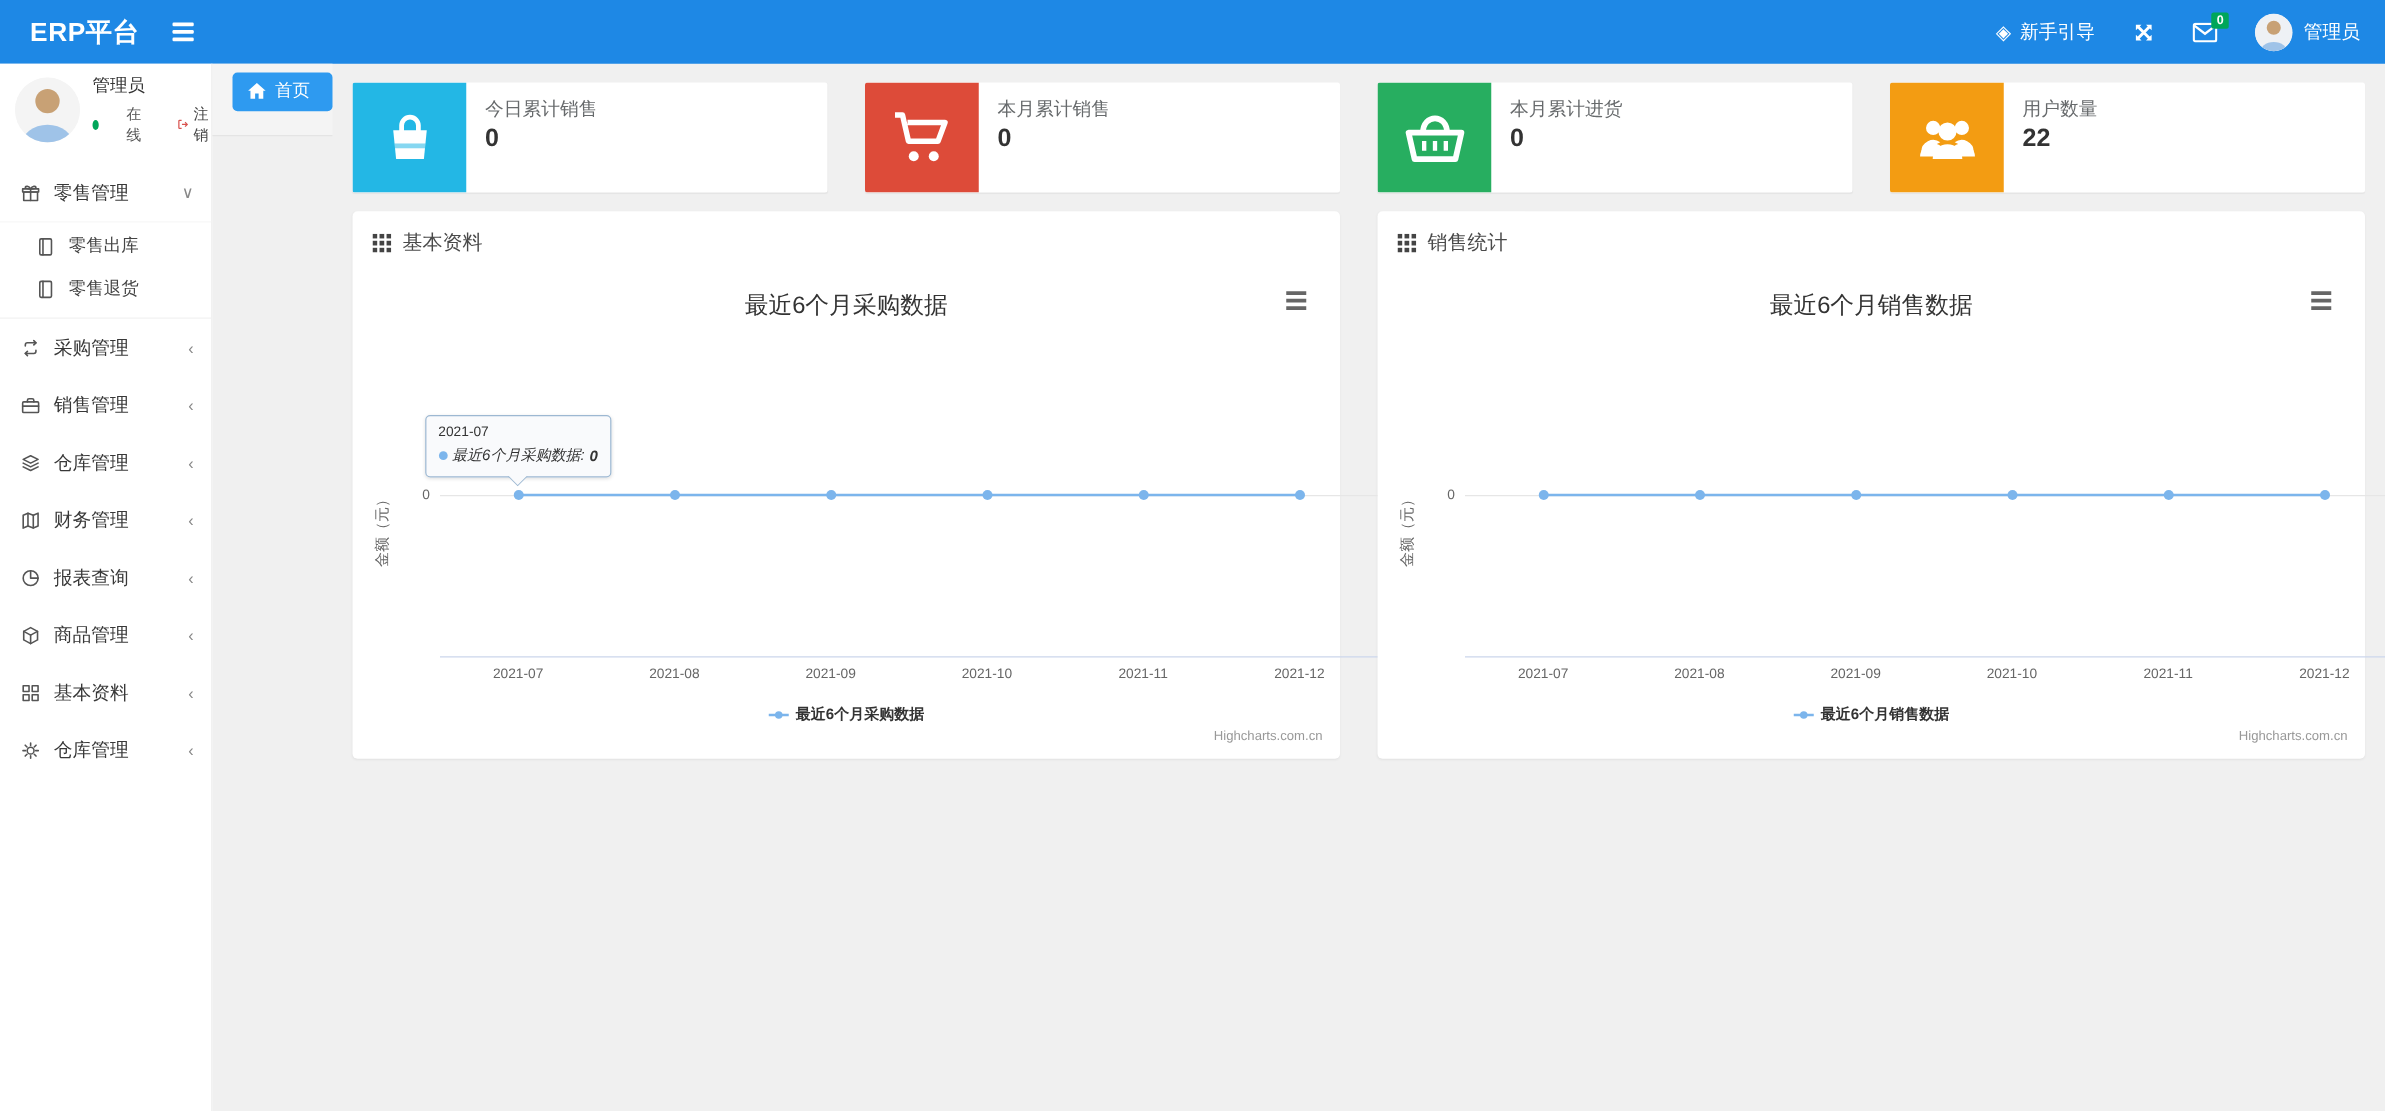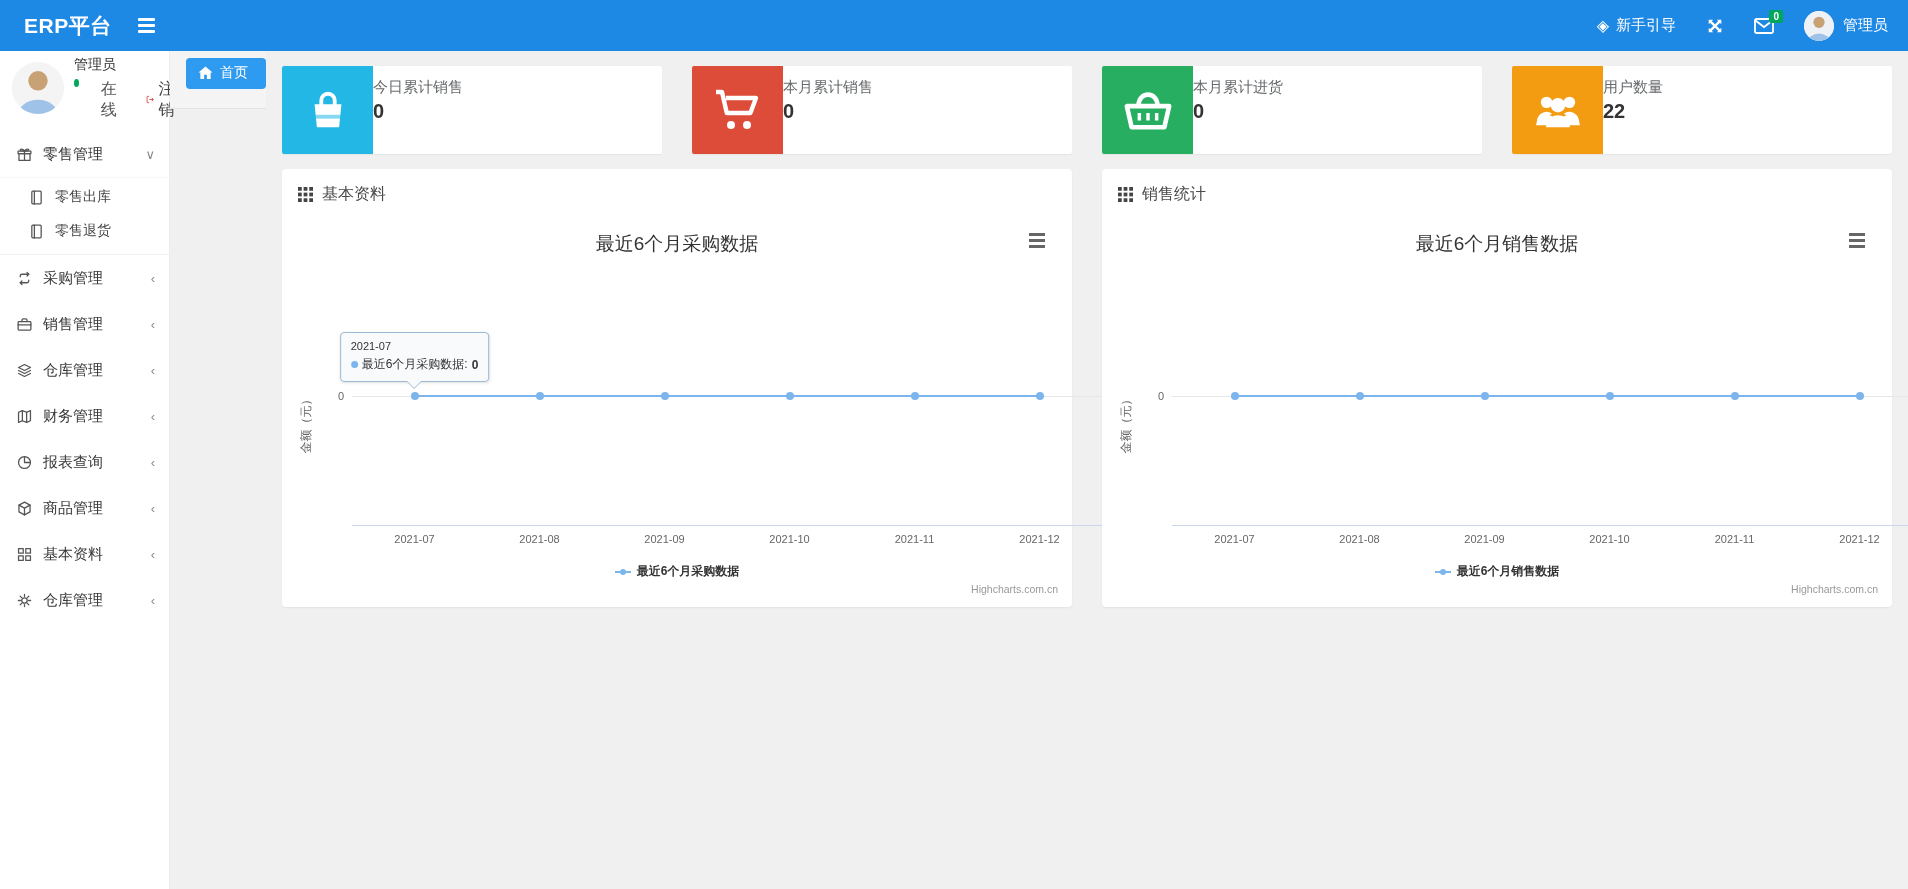--- a/index.html
+++ b/index.html
@@ -25,21 +25,21 @@
   .shell { display:flex; height:838px; }
   .sidebar { width:170px; background:#fff; border-right:1px solid #ededed; flex:none;
     display:flex; flex-direction:column; }
   .content { flex:1; display:flex; flex-direction:row; min-width:0; }
 
   
   .user-panel { display:flex; align-items:center; gap:10px; padding:10px 12px; height:74px; }
   .avatar-lg { width:52px; height:52px; border-radius:50%; overflow:hidden; background:#f4f4f4; flex:none; }
   .user-meta { font-size:13px; }
   .user-name { font-size:14px; color:#333; margin-bottom:5px; }
-  .user-status { display:flex; gap:22px; color:#555; font-size:16px; }
+  .user-status { display:flex; align-items:center; gap:22px; color:#555; font-size:12px; }
   .dot-online { width:8px; height:8px; border-radius:50%; background:#00a65a; display:inline-block; }
   .logout { display:flex; align-items:center; gap:4px; cursor:pointer; margin-left:4px; color:#444; }
   .menu { list-style:none; margin-top:6px; }
   .menu-item { display:flex; align-items:center; gap:10px; height:46px; padding:0 14px 0 16px;
     font-size:15px; color:#383838; cursor:pointer; }
   .menu-item .mi-icon { color:#555; display:flex; }
   .menu-item .mi-label { flex:1; }
   .mi-caret { color:#888; font-size:13px; }
   .submenu { list-style:none; border-bottom:1px solid #f2f2f2; border-top:1px solid #f7f7f7; padding:2px 0 6px; }
   .submenu .menu-item { height:34px; font-size:14px; color:#444; padding-left:28px; }
@@ -48,21 +48,21 @@
   .crumb-bar { height:58px; background:#f4f4f4; border-bottom:1px solid #e4e4e4; padding:7px 0 0 16px; }
   .crumb-tab { display:inline-flex; align-items:center; gap:7px; background:#2e9af0; color:#fff;
     font-size:14px; padding:6px 18px 7px 12px; border-radius:4px; cursor:pointer; }
 
   
   .main { flex:1; padding:15px 16px 0; overflow:hidden; }
   .cards { display:flex; gap:30px; margin-bottom:15px; }
   .card { flex:1; background:#fff; height:88px; display:flex; border-radius:2px;
     box-shadow:0 1px 1px rgba(0,0,0,.05); overflow:hidden; }
   .card-ico { width:91px; flex:none; display:flex; align-items:center; justify-content:center; color:#fff; }
-  .card-body { padding:12px 0 0 0; }
+  .card-body { padding:12px 0 0 15px; }
   .card-title { font-size:15px; color:#676a6c; }
   .card-value { font-size:20px; font-weight:bold; color:#333; margin-top:3px; }
 
   .panels { display:flex; gap:30px; }
   .panel { flex:1; background:#fff; border-radius:4px; box-shadow:0 1px 2px rgba(0,0,0,.06);
     height:438px; min-width:0; }
   .panel-hd { display:flex; align-items:center; gap:9px; padding:15px 16px 10px; font-size:16px; color:#4a4a4a; }
   .panel-hd .th-icon { color:#444; display:flex; }
 
   
@@ -84,21 +84,21 @@
   .hc-legend-item { display:flex; align-items:center; gap:6px; cursor:pointer; }
   .hc-legend-marker { position:relative; width:16px; height:8px; }
   .hc-legend-marker .l { position:absolute; top:3px; left:0; right:0; height:2px; }
   .hc-legend-marker .d { position:absolute; top:1px; left:5px; width:6px; height:6px; border-radius:50%; }
   .hc-legend-label { font-size:12px; font-weight:bold; color:#333; }
   .hc-credit { position:absolute; right:14px; bottom:6px; font-size:10.5px; color:#999; cursor:pointer; }
 
   .hc-tooltip { position:absolute; transform:translateX(-50%); background:rgba(249,250,252,.96);
     border:1px solid #9db8d2; border-radius:4px; padding:7px 10px 8px; font-size:11px; color:#333;
     box-shadow:0 1px 3px rgba(0,0,0,.12); white-space:nowrap; }
-  .hc-tooltip .tt-row { margin-top:4px; font-size:12px; display:flex; align-items:center; gap:4px; }
+  .hc-tooltip .tt-row { margin-top:4px; font-size:12px; display:flex; align-items:center; gap:4px;font-style:italic; }
   .tt-dot { width:7px; height:7px; border-radius:50%; display:inline-block; }
   .tt-val { font-weight:bold; }
   .tt-arrow-b, .tt-arrow-f { position:absolute; left:50%; width:0; height:0;
     border-left:8px solid transparent; border-right:8px solid transparent; }
   .tt-arrow-b { bottom:-8px; margin-left:-8px; border-top:8px solid #9db8d2; }
   .tt-arrow-f { bottom:-6.5px; margin-left:-8px; border-top:8px solid rgba(249,250,252,1); }
 
   .footer { height:10px; background:#fafafa; border-top:1px solid #e5e5e5; }
 
   svg.ic { display:block; }

